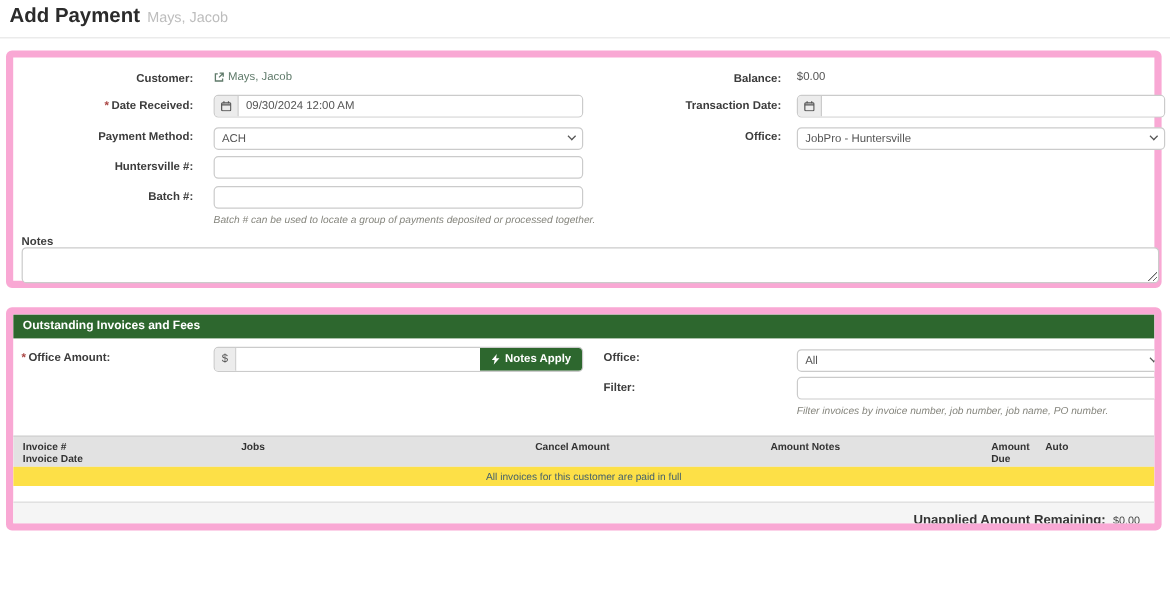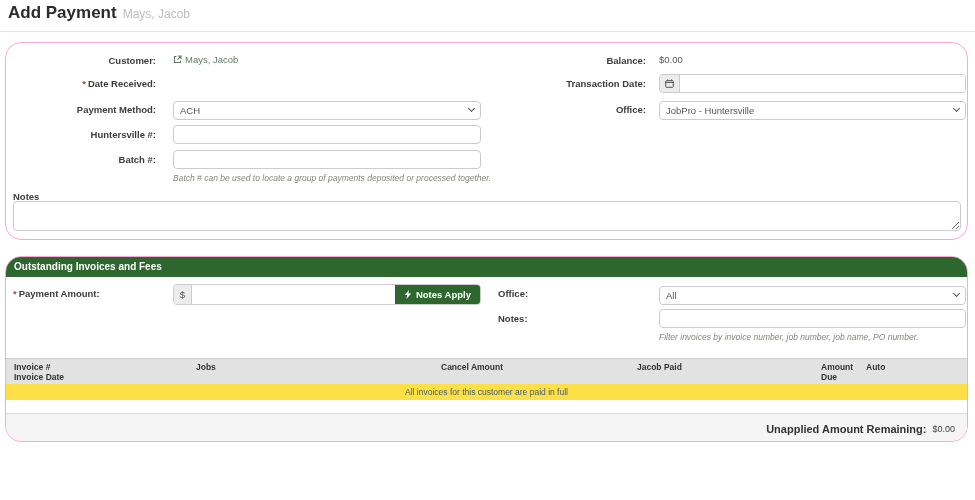--- a/index.html
+++ b/index.html
@@ -7,21 +7,21 @@
   .page {
     position:relative; width:975px; height:500px; overflow:hidden;
     background:#fff; font-family:"Liberation Sans", sans-serif; color:#3c3c3c;
   }
   
   .page-header { position:absolute; left:0; top:0; width:975px; height:32px; border-bottom:1px solid #e7e7e7; }
   .page-title { position:absolute; left:8px; top:3px; font-size:17px; font-weight:bold; color:#2b2b2b; }
   .page-subtitle { font-size:12px; font-weight:normal; color:#bdbdbd; margin-left:6px; }
 
   
-  .card { position:absolute; background:#fff; border:1px solid #f9a8d4; border-radius:16px; }
+  .card { position:absolute; background:#fff; border:6px solid #f9a8d4; border-radius:5px; }
   .card-top { left:5px; top:42px; width:963px; height:198px; }
   .card-invoices { left:5px; top:256px; width:963px; height:186px; overflow:hidden; }
 
   
   .lbl { position:absolute; font-size:9.5px; font-weight:bold; color:#3c3c3c; line-height:11px; }
   .lbl.r { text-align:right; width:150px; }
   .req { color:#a94442; margin-right:2px; }
   .val { position:absolute; font-size:9.5px; color:#555; line-height:11px; }
   .link { color:#5f7a6a; text-decoration:none; display:inline-flex; align-items:center; gap:3px; }
 
@@ -113,97 +113,110 @@
           <svg width="9" height="9" viewBox="0 0 9 9">
               <path d="M3.5 1.5 H1.5 V7.5 H7.5 V5.5" fill="none" stroke="#5f7a6a" stroke-width="1.1"></path>
               <path d="M5 1 H8 V4 M8 1 L4.5 4.5" fill="none" stroke="#5f7a6a" stroke-width="1.1"></path>
             </svg>
         </span>
         <span>Mays, Jacob</span>
       </a>
     </div>
 
     <div class="lbl r" style="left:0; top:35px;"><span class="req">*</span><span>Date Received:</span></div>
-
-    <div class="lbl r" style="left:0; top:61px;">Payment Method:</div>
-    <div class="select-wrap" style="left:167px; top:57px; width:308px;">
-      <select><option>ACH</option></select>
-      <span class="chev"></span>
-    </div>
-
-    <div class="lbl r" style="left:0; top:86px;">Huntersville #:</div>
-    <input class="tinput" style="left: 167px; top: 82px; width: 308px;" type="text" value="">
-
-    <div class="lbl r" style="left:0; top:111px;">Batch #:</div>
-    <input class="tinput" style="left: 167px; top: 107px; width: 308px;" type="text" value="">
-    <div class="help" style="left:167px; top:130px;">Batch # can be used to locate a group of payments deposited or processed together.</div>
-
-    <div class="lbl r" style="left:490px; top:12px;">Balance:</div>
-    <div class="val" style="left:653px; top:11px;">$0.00</div>
-
-    <div class="lbl r" style="left:490px; top:35px;">Transaction Date:</div>
-    <div class="igroup" style="left:653px; top:31px; width:307px;">
+    <div class="igroup" style="left:167px; top:31px; width:308px;">
       <span class="addon">
         <span class="icon">
           <svg width="9" height="9" viewBox="0 0 9 9">
               <rect x="0.7" y="1.7" width="7.6" height="6.6" rx="0.8" fill="none" stroke="#555" stroke-width="1"></rect>
               <line x1="0.7" y1="3.4" x2="8.3" y2="3.4" stroke="#555" stroke-width="1"></line>
               <line x1="2.6" y1="0.4" x2="2.6" y2="2" stroke="#555" stroke-width="1"></line>
               <line x1="6.4" y1="0.4" x2="6.4" y2="2" stroke="#555" stroke-width="1"></line>
             </svg>
         </span>
       </span>
+      <input type="text" value="09/30/2024 12:00 AM" style="">
+    </div>
+
+    <div class="lbl r" style="left:0; top:61px;">Payment Method:</div>
+    <div class="select-wrap" style="left:167px; top:57px; width:308px;">
+      <select><option>ACH</option></select>
+      <span class="chev"></span>
+    </div>
+
+    <div class="lbl r" style="left:0; top:86px;">Huntersville #:</div>
+    <input class="tinput" style="left: 167px; top: 82px; width: 308px;" type="text" value="">
+
+    <div class="lbl r" style="left:0; top:111px;">Batch #:</div>
+    <input class="tinput" style="left: 167px; top: 107px; width: 308px;" type="text" value="">
+    <div class="help" style="left:167px; top:130px;">Batch # can be used to locate a group of payments deposited or processed together.</div>
+
+    <div class="lbl r" style="left:490px; top:12px;">Balance:</div>
+    <div class="val" style="left:653px; top:11px;">$0.00</div>
+
+    <div class="lbl r" style="left:490px; top:35px;">Transaction Date:</div>
+    <div class="igroup" style="left:653px; top:31px; width:307px;">
+      <span class="addon">
+        <span class="icon">
+          <svg width="9" height="9" viewBox="0 0 9 9">
+              <rect x="0.7" y="1.7" width="7.6" height="6.6" rx="0.8" fill="none" stroke="#555" stroke-width="1"></rect>
+              <line x1="0.7" y1="3.4" x2="8.3" y2="3.4" stroke="#555" stroke-width="1"></line>
+              <line x1="2.6" y1="0.4" x2="2.6" y2="2" stroke="#555" stroke-width="1"></line>
+              <line x1="6.4" y1="0.4" x2="6.4" y2="2" stroke="#555" stroke-width="1"></line>
+            </svg>
+        </span>
+      </span>
       <input type="text" value="" style="">
     </div>
 
     <div class="lbl r" style="left:490px; top:61px;">Office:</div>
     <div class="select-wrap" style="left:653px; top:57px; width:307px;">
       <select><option>JobPro - Huntersville</option></select>
       <span class="chev"></span>
     </div>
 
     <div class="lbl" style="left:7px; top:148px;">Notes</div>
     <textarea class="notes" style=""></textarea>
   </div>
 
   <div class="card card-invoices">
     <div class="sec-header">Outstanding Invoices and Fees</div>
 
-    <div class="lbl" style="left:7px; top:31px;"><span class="req">*</span><span>Payment Amount:</span></div>
+    <div class="lbl" style="left:7px; top:31px;"><span class="req">*</span><span>Office Amount:</span></div>
     <div class="igroup pay-group">
       <span class="addon static">$</span>
       <input type="text" value="" style="">
       <button class="btn-autoapply">
         <span class="icon">
           <svg width="8" height="9" viewBox="0 0 8 9">
               <polygon points="5,0 0.8,5 3.2,5 2.4,9 7.2,3.6 4.4,3.6" fill="#fff"></polygon>
             </svg>
         </span>
         <span>Notes Apply</span>
       </button>
     </div>
 
     <div class="lbl" style="left:492px; top:31px;">Office:</div>
     <div class="select-wrap" style="left:653px; top:28px; width:307px;">
       <select><option>All</option></select>
       <span class="chev"></span>
     </div>
 
-    <div class="lbl" style="left:492px; top:56px;">Notes:</div>
+    <div class="lbl" style="left:492px; top:56px;">Filter:</div>
     <input class="tinput" style="left: 653px; top: 52px; width: 307px;" type="text" value="">
     <div class="help" style="left:653px; top:75px;">Filter invoices by invoice number, job number, job name, PO number.</div>
 
     <div class="tbl-header">
       <div class="c c1">
         <div>Invoice #</div>
         <div>Invoice Date</div>
       </div>
       <div class="c c2">Jobs</div>
       <div class="c c3">Cancel Amount</div>
-      <div class="c c4">Jacob Paid</div>
+      <div class="c c4">Amount Notes</div>
       <div class="c c5">Amount Due</div>
       <div class="c c6">Auto</div>
     </div>
 
     <div class="info-row">All invoices for this customer are paid in full</div>
 
     <div class="tbl-footer">
       <span class="unapplied-lbl">Unapplied Amount Remaining:</span>
       <span class="unapplied-val">$0.00</span>
     </div>

